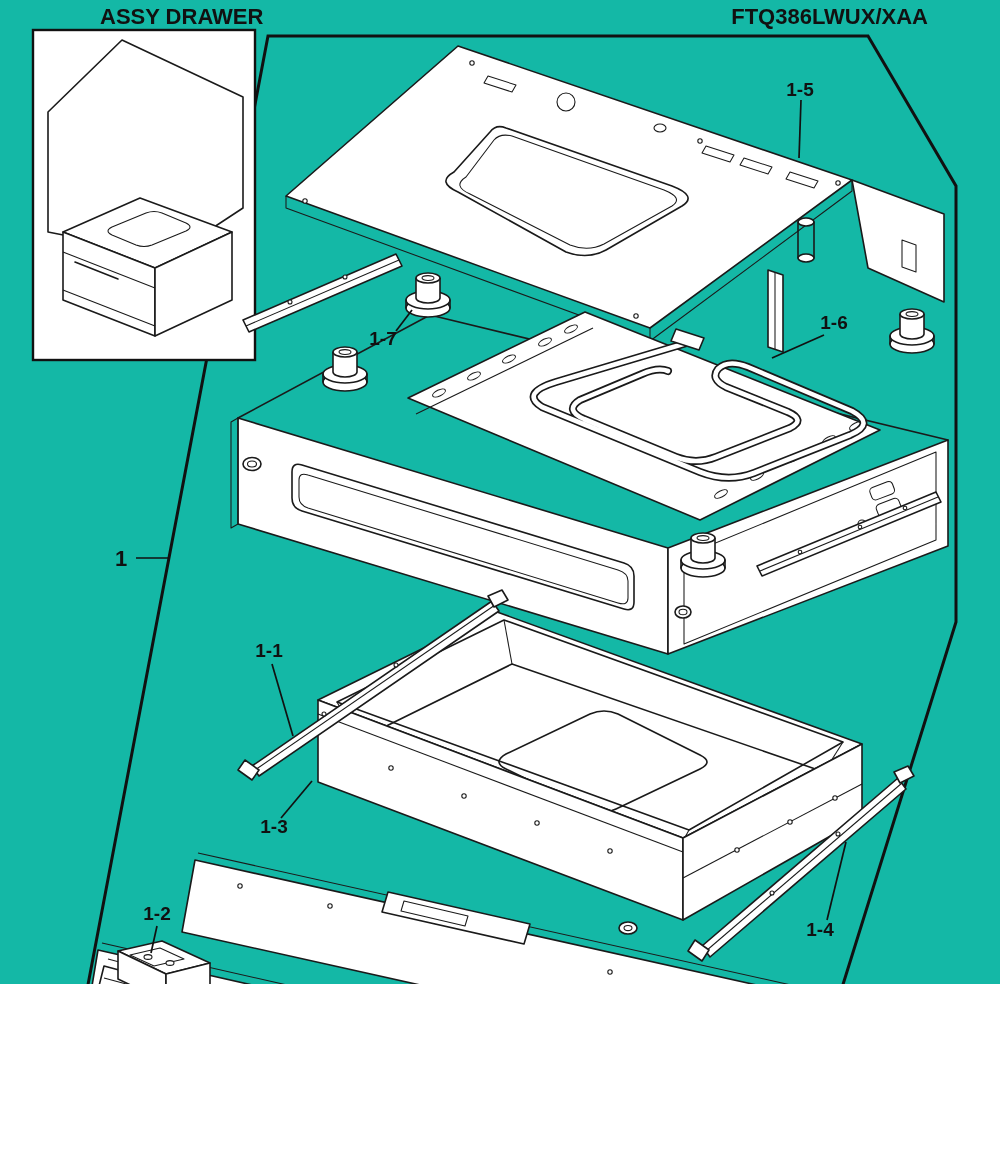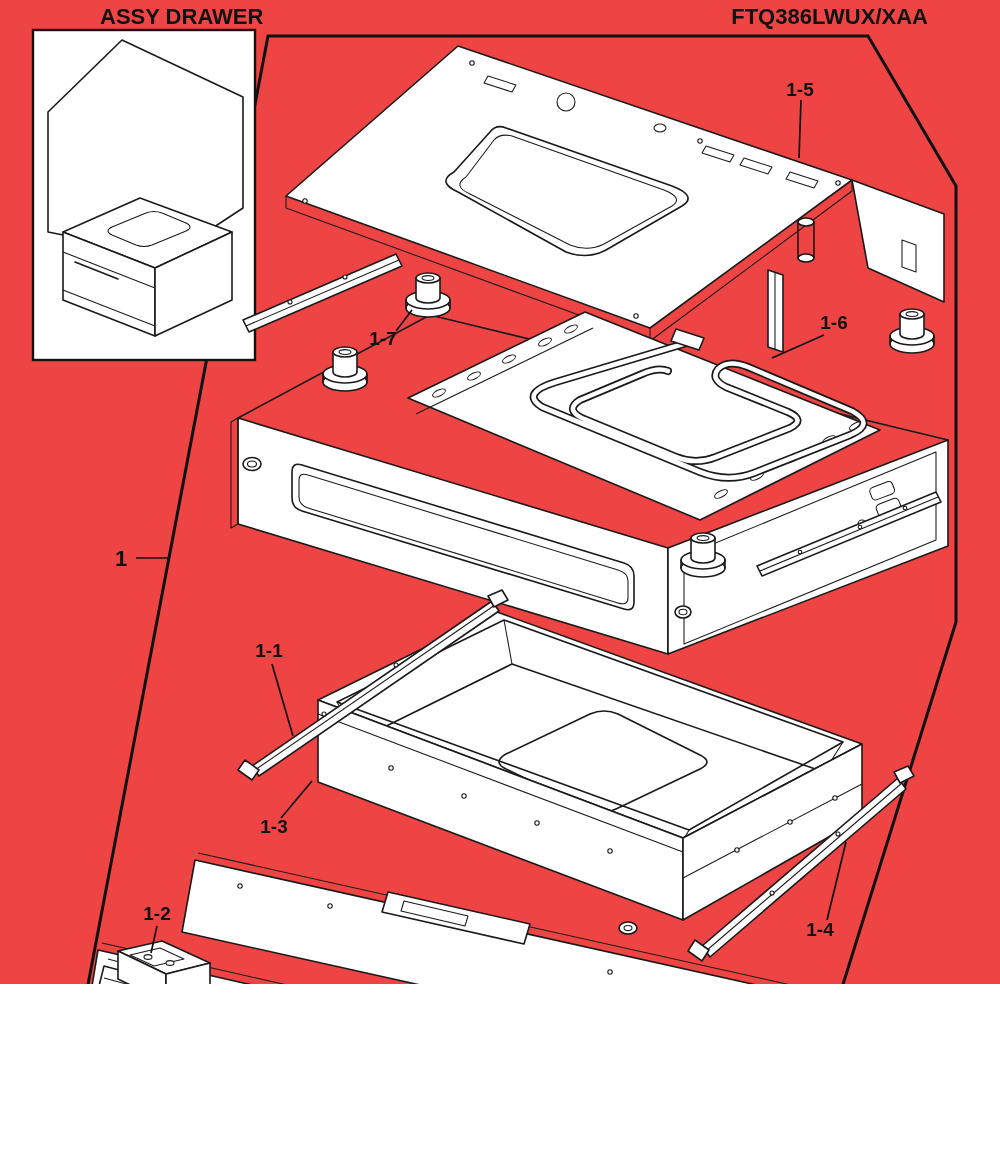--- a/index.html
+++ b/index.html
@@ -1,16 +1,16 @@
 <!DOCTYPE html>
 <html><head>
 <meta charset="utf-8">
 <style>
   html,body{margin:0;padding:0;background:#ffffff}
-  .page{position:relative;width:1000px;height:984px;background:#ef4444;overflow:hidden}
+  .page{position:relative;width:1000px;height:984px;background:#14b8a6;overflow:hidden}
   svg{display:block}
   .frame{fill:none;stroke:#111111;stroke-width:3;stroke-linejoin:miter}
   .box{fill:#ffffff;stroke:#111111;stroke-width:2.4}
   .s{fill:#ffffff;stroke:#1a1a1a;stroke-width:1.6;stroke-linejoin:round}
   .sn{fill:none;stroke:#1a1a1a;stroke-width:1.6;stroke-linejoin:round;stroke-linecap:round}
   .thin{fill:none;stroke:#1a1a1a;stroke-width:1.05;stroke-linejoin:round}
   .hole{fill:#ffffff;stroke:#1a1a1a;stroke-width:1.1}
   .leader{fill:none;stroke:#111111;stroke-width:1.7}
   .tubeOut{fill:none;stroke:#1a1a1a;stroke-width:8;stroke-linecap:round;stroke-linejoin:round}
   .tubeIn{fill:none;stroke:#ffffff;stroke-width:4.6;stroke-linecap:round;stroke-linejoin:round}

